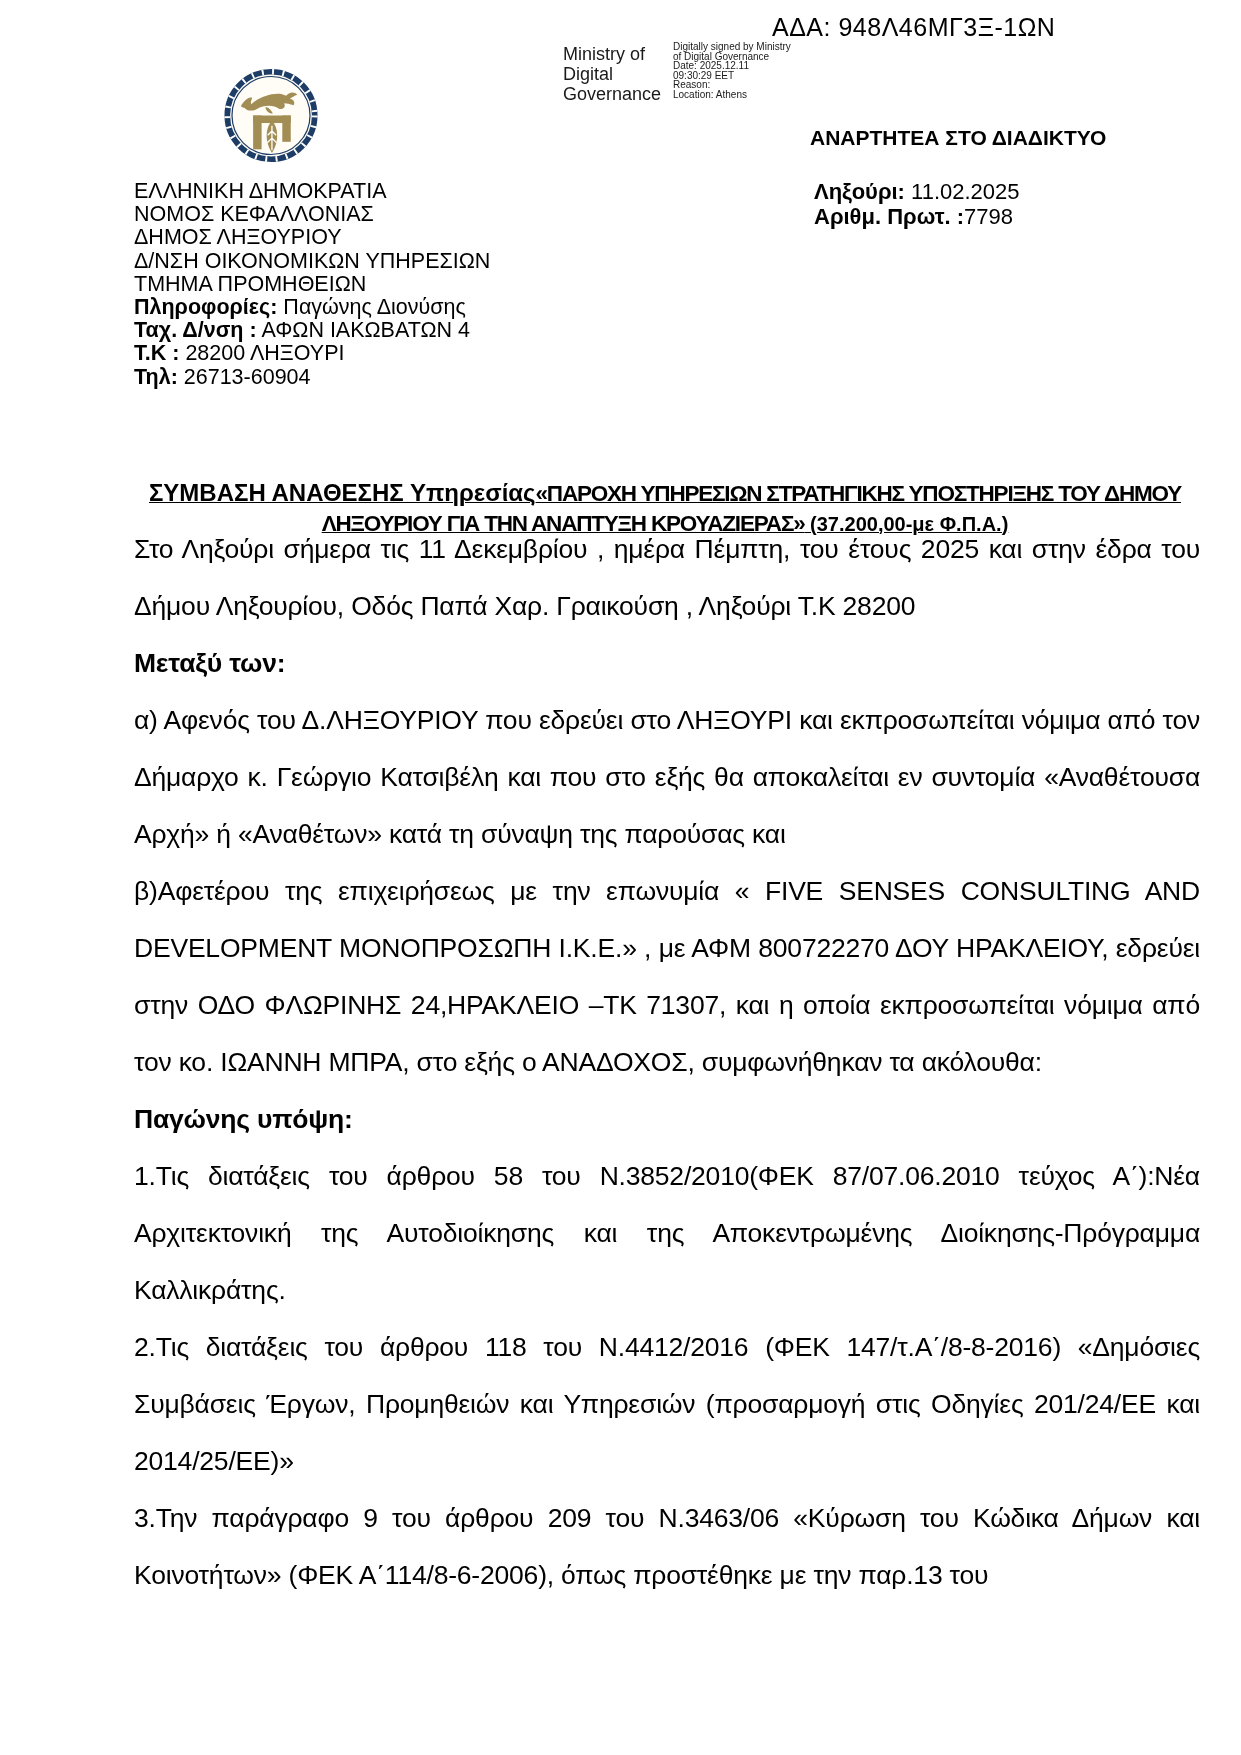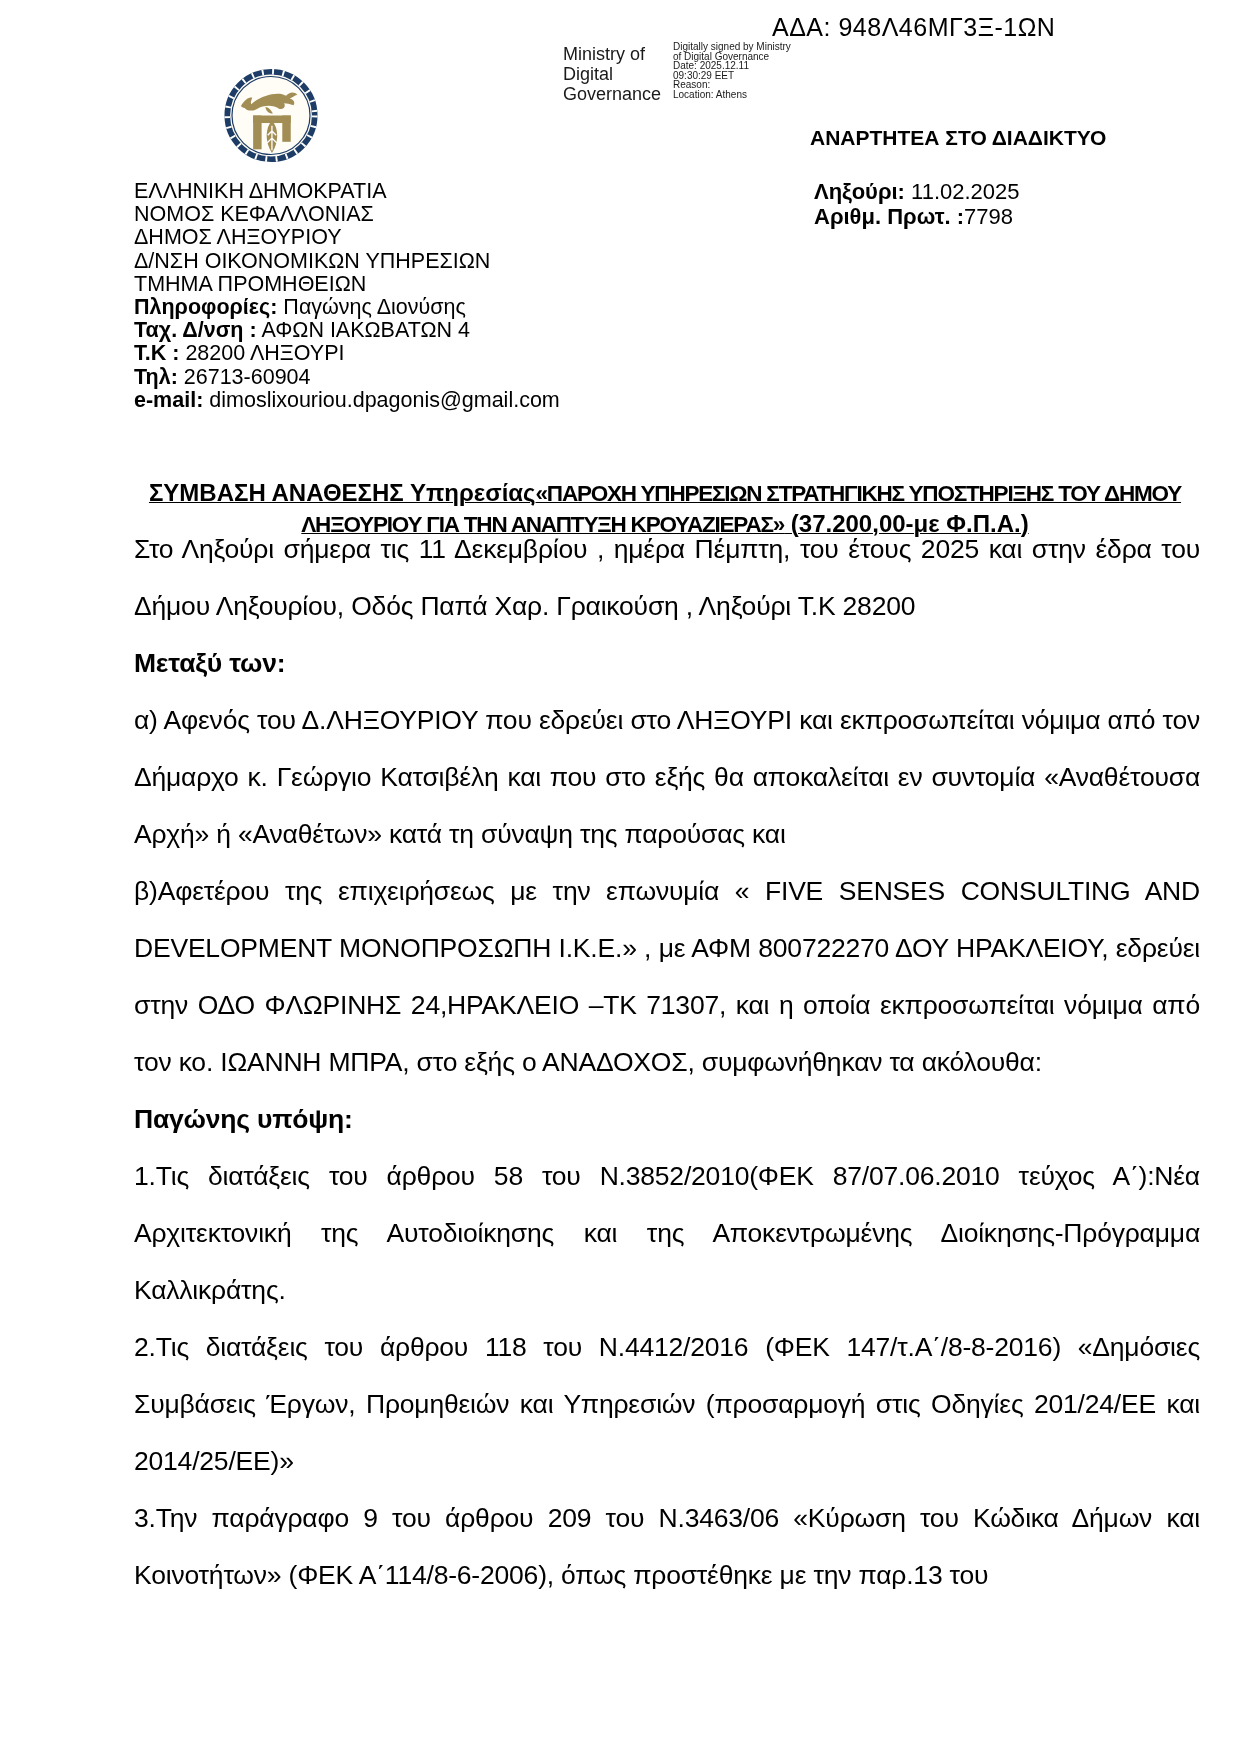--- a/index.html
+++ b/index.html
@@ -35,21 +35,21 @@
     position:absolute; top:180px; left:770px; font-size:22px; line-height:24.5px;
     white-space:nowrap;
   }
   .title {
     position:absolute; top:479px; left:88px; width:1066px; text-align:center;
     font-weight:bold; line-height:27.5px;
   }
   .title .wrap { text-decoration:underline; }
   .title .t1 { font-size:24px; }
   .title .t2 { font-size:22.5px; letter-spacing:-1.2px; }
-  .title .t3 { font-size:24px; }
+  .title .t3 { font-size:20px; }
   .body {
     position:absolute; top:521px; left:90px; width:1066px;
     font-size:26.5px; line-height:57px; letter-spacing:-0.2px;
     text-align:justify;
   }
   .body p { margin:0; }
 </style>
 </head>
 <body>
 
@@ -95,21 +95,20 @@
   <div class="org">
     <div class="line">ΕΛΛΗΝΙΚΗ ΔΗΜΟΚΡΑΤΙΑ</div>
     <div class="line">ΝΟΜΟΣ ΚΕΦΑΛΛΟΝΙΑΣ</div>
     <div class="line">ΔΗΜΟΣ ΛΗΞΟΥΡΙΟΥ</div>
     <div class="line">Δ/ΝΣΗ ΟΙΚΟΝΟΜΙΚΩΝ ΥΠΗΡΕΣΙΩΝ</div>
     <div class="line">ΤΜΗΜΑ ΠΡΟΜΗΘΕΙΩΝ</div>
     <div><span class="b">Πληροφορίες:</span><span> Παγώνης Διονύσης</span></div>
     <div><span class="b">Ταχ. Δ/νση :</span><span> ΑΦΩΝ ΙΑΚΩΒΑΤΩΝ 4</span></div>
     <div><span class="b">Τ.Κ :</span><span> 28200 ΛΗΞΟΥΡΙ</span></div>
     <div><span class="b">Τηλ:</span><span> 26713-60904</span></div>
-    <div><span class="b">e-mail:</span><span> dimoslixouriou.dpagonis@gmail.com</span></div>
   </div>
 
   <div class="dateblock">
     <div><span class="b">Ληξούρι:</span><span>  11.02.2025</span></div>
     <div><span class="b">Αριθμ. Πρωτ. :</span><span>7798</span></div>
   </div>
 
   <div class="title">
     <span class="wrap"><span class="t1">ΣΥΜΒΑΣΗ ΑΝΑΘΕΣΗΣ Υπηρεσίας</span><span class="t2">«ΠΑΡΟΧΗ ΥΠΗΡΕΣΙΩΝ ΣΤΡΑΤΗΓΙΚΗΣ ΥΠΟΣΤΗΡΙΞΗΣ ΤΟΥ ΔΗΜΟΥ ΛΗΞΟΥΡΙΟΥ ΓΙΑ ΤΗΝ ΑΝΑΠΤΥΞΗ ΚΡΟΥΑΖΙΕΡΑΣ»</span><span class="t3"> (37.200,00-με Φ.Π.Α.)</span></span>
   </div>

